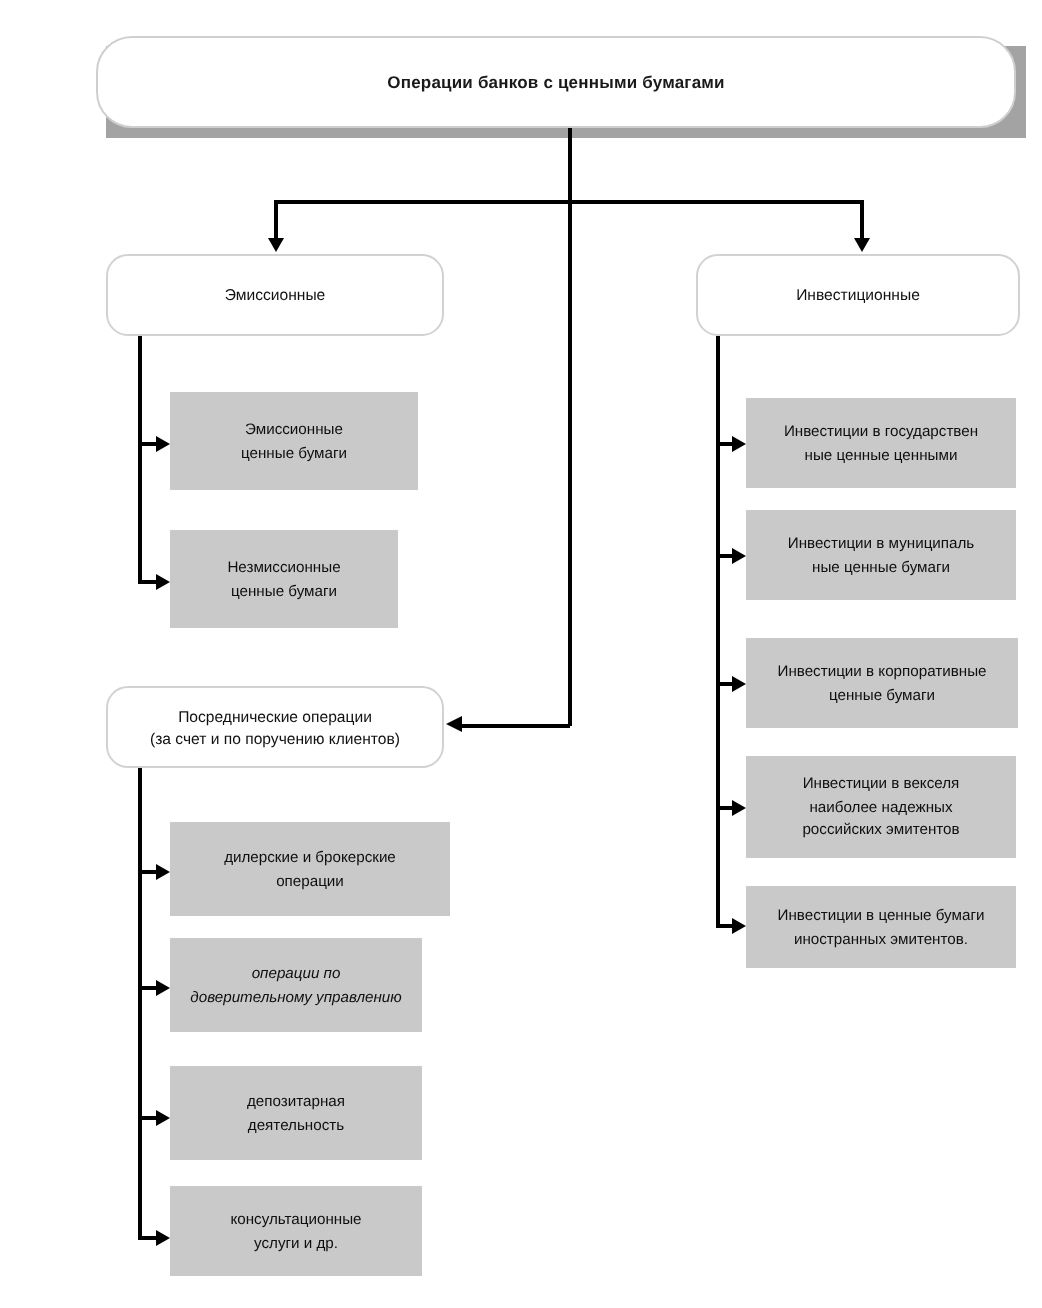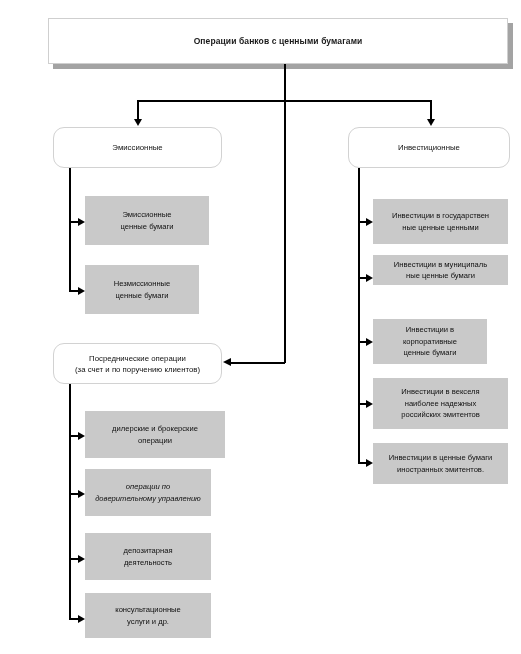--- a/index.html
+++ b/index.html
@@ -98,21 +98,21 @@
     border-bottom: 4.5px solid transparent;
     border-right: 8px solid #000000;
   }
 </style>
 </head>
 <body>
 
 <div id="canvas">
 
   <div class="abs root-shadow" style="left:53px; top:23px; width:460px; height:46px;"></div>
-  <div class="abs root-box" style="left:48px; top:18px; width:460px; height:46px;">
+  <div class="abs root-box" style="left:48px; top:18px; width:460px; height:46px;border-radius:18px;">
     <span class="label">Операции банков с ценными бумагами</span>
   </div>
 
   <div class="abs v-line" style="left:284px; top:64px; height:299px;"></div>
 
   <div class="abs h-line" style="left:137px; top:100px; width:295px;"></div>
 
   <div class="abs v-line" style="left:137px; top:100px; height:20px;"></div>
   <div class="abs arrow-down" style="left:134px; top:119px;"></div>
 
@@ -150,28 +150,28 @@
 
   <div class="abs h-line" style="left:358px; top:221px; width:10px;"></div>
   <div class="abs arrow-right" style="left:366px; top:218px;"></div>
   <div class="abs gray-box" style="left:373px; top:199px; width:135px; height:45px;">
     <span class="label" style="white-space:pre-line;">Инвестиции в государствен
 ные ценные ценными</span>
   </div>
 
   <div class="abs h-line" style="left:358px; top:277px; width:10px;"></div>
   <div class="abs arrow-right" style="left:366px; top:274px;"></div>
-  <div class="abs gray-box" style="left:373px; top:255px; width:135px; height:30px;">
+  <div class="abs gray-box" style="left:373px; top:255px; width:135px; height:45px;">
     <span class="label" style="white-space:pre-line;">Инвестиции в муниципаль
 ные ценные бумаги</span>
   </div>
 
   <div class="abs h-line" style="left:358px; top:341px; width:10px;"></div>
   <div class="abs arrow-right" style="left:366px; top:338px;"></div>
-  <div class="abs gray-box" style="left:373px; top:319px; width:114px; height:45px;">
+  <div class="abs gray-box" style="left:373px; top:319px; width:136px; height:45px;">
     <span class="label" style="white-space:pre-line;">Инвестиции в корпоративные
 ценные бумаги</span>
   </div>
 
   <div class="abs h-line" style="left:358px; top:403px; width:10px;"></div>
   <div class="abs arrow-right" style="left:366px; top:400px;"></div>
   <div class="abs gray-box" style="left:373px; top:378px; width:135px; height:51px;">
     <span class="label" style="white-space:pre-line;text-align:center;">Инвестиции  в векселя
 наиболее надежных
 российских эмитентов</span>

